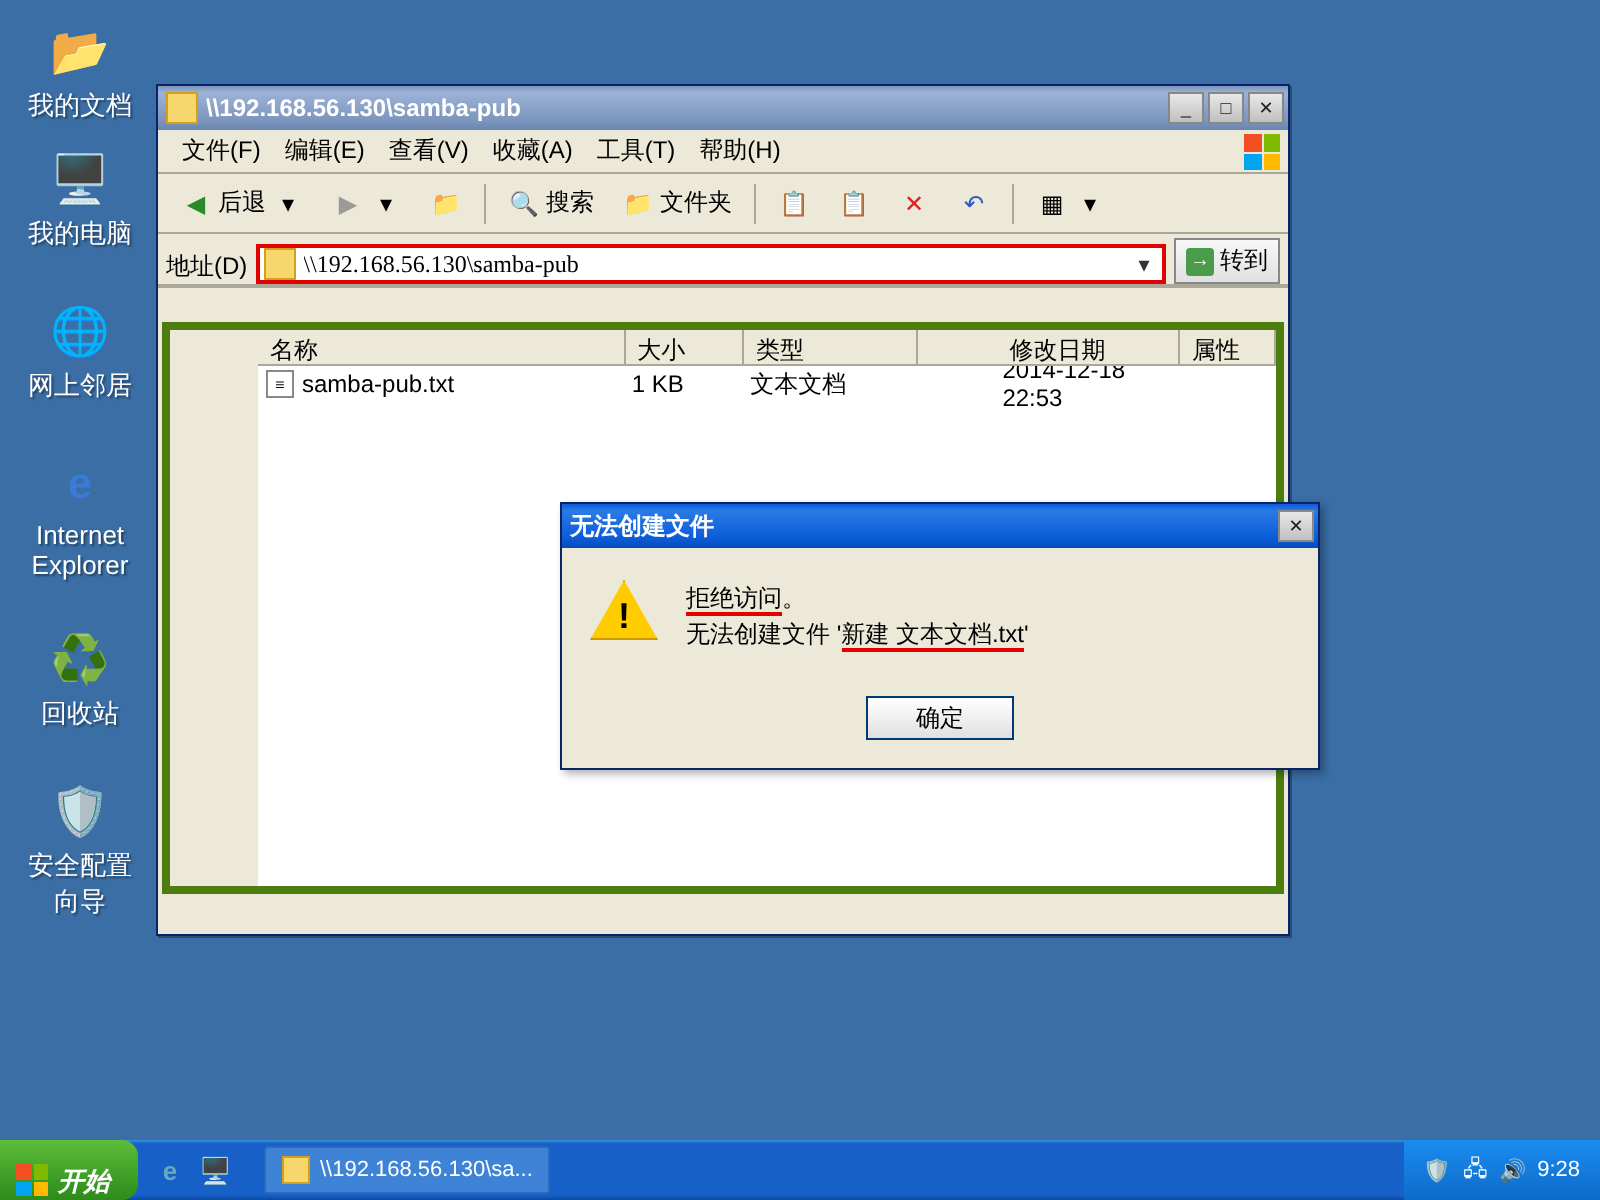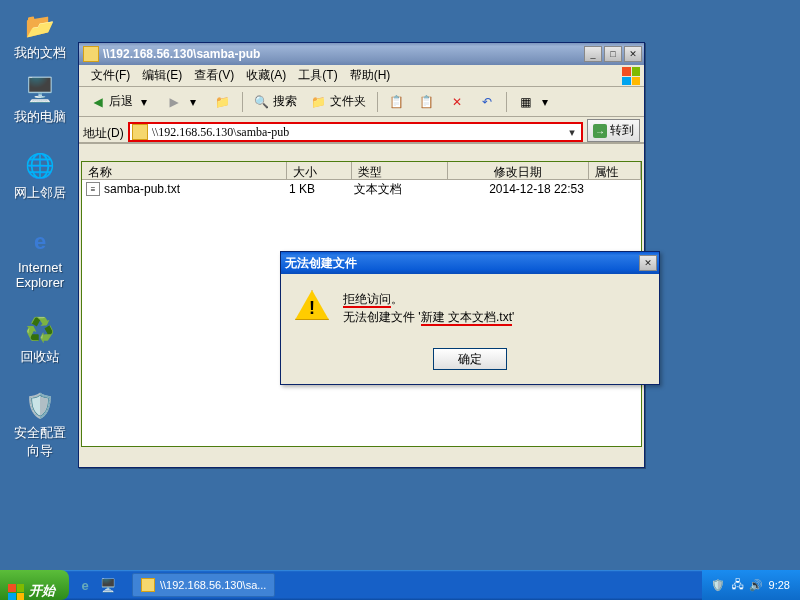--- a/index.html
+++ b/index.html
@@ -41,35 +41,35 @@
 .col-name { width: 242px; }
 .col-size { width: 74px; text-align: left; padding-right: 10px !important; }
 .col-type { width: 112px; font-family: Liberation Mono, monospace; }
 .col-date { width: 118px; margin-left: 40px; }
 .col-attr { width: 60px; }
 .list-body { flex: 1; background: #fff; overflow: auto; }
 .list-row { display: flex; height: 18px; align-items: center; font-size: 12px; }
 .list-row .col-name { display: flex; align-items: center; gap: 4px; padding-left: 4px; }
 .file-ico { width: 14px; height: 14px; border: 1px solid #888; background: #fff; display: flex; align-items: center; justify-content: center; font-size: 8px; }
 .statusbar { height: 18px; border-top: 1px solid #aca899; background: #ece9d8; }
-.content-area { position: absolute; top: 118px; left: 2px; right: 2px; bottom: 20px; display: flex; flex-direction: column; border: 1px solid #4d7c0f; }
+.content-area { position: absolute; top: 118px; left: 2px; right: 2px; bottom: 20px; display: flex; flex-direction: column; border: 4px solid #4d7c0f; padding-left: 44px; }
 
 
 .dialog { position: absolute; left: 280px; top: 251px; width: 380px; background: #ece9d8; border: 1px solid #0a246a; box-shadow: 2px 2px 4px rgba(0,0,0,.3); }
 .dialog .titlebar { background: linear-gradient(180deg, #0a5bd6 0%, #2a7ae6 15%, #0a5bd6 80%, #084bb8 100%); }
 .dialog-body { padding: 16px 14px; display: flex; gap: 14px; }
 .warn-icon { width: 34px; height: 30px; background: #fc0; border: 1px solid #c90; position: relative; clip-path: polygon(50% 0, 100% 100%, 0 100%); display: flex; align-items: flex-end; justify-content: center; font-weight: bold; font-size: 18px; color: #000; }
 .dialog-text { font-size: 12px; line-height: 18px; }
 .dialog-text .ul { border-bottom: 2px solid #e30000; }
 .dialog-btns { text-align: center; padding: 6px 0 14px; }
 .ok-btn { width: 74px; height: 22px; background: linear-gradient(#fff,#e0e0e0); border: 1px solid #003c74; cursor: pointer; font-size: 12px; }
 
 
 .taskbar { position: absolute; left: 0; bottom: 0; width: 100%; height: 30px; background: linear-gradient(180deg,#3a91e0 0%, #1660c7 6%, #1660c7 92%, #0c4aa0 100%); display: flex; align-items: center; }
-.start-btn { height: 30px; padding: 0 14px 0 8px; display: flex; align-items: flex-end; gap: 5px; background: linear-gradient(180deg,#5bbd3a 0%,#2d8b1a 100%); color: #fff; font-weight: bold; font-style: italic; cursor: pointer; border-radius: 0 8px 8px 0; font-size: 13px; }
+.start-btn { height: 30px; padding: 12px 14px 0 8px; display: flex; align-items: flex-start; gap: 5px; background: linear-gradient(180deg,#5bbd3a 0%,#2d8b1a 100%); color: #fff; font-weight: bold; font-style: italic; cursor: pointer; border-radius: 0 8px 8px 0; font-size: 13px; }
 .start-btn .flag { width: 16px; height: 16px; display: grid; grid-template: 1fr 1fr/1fr 1fr; gap:1px; }
 .start-btn .flag i:nth-child(1){background:#f25022}.start-btn .flag i:nth-child(2){background:#7fba00}.start-btn .flag i:nth-child(3){background:#00a4ef}.start-btn .flag i:nth-child(4){background:#ffb900}
 .ql { display: flex; gap: 3px; padding: 0 6px; }
 .ql div { width: 20px; height: 20px; display: flex; align-items: center; justify-content: center; cursor: pointer; color: #bcd; font-size: 13px; }
 .task-item { height: 24px; padding: 0 8px; display: flex; align-items: center; gap: 5px; background: #3f83d6; border: 1px solid #2a6ab8; color: #fff; font-size: 11px; margin: 0 2px; cursor: pointer; border-radius: 2px; max-width: 160px; }
 .task-item .ti-ico { width: 14px; height: 14px; background: #f5d76e; border: 1px solid #d4a017; }
 .tray { margin-left: auto; height: 30px; background: linear-gradient(180deg,#1a8cf0,#0d6bc9); display: flex; align-items: center; padding: 0 10px; gap: 5px; color: #fff; font-size: 11px; }
 .tray .ti { width: 14px; height: 14px; display: flex; align-items: center; justify-content: center; font-size: 11px; }
 </style>
 </head>

